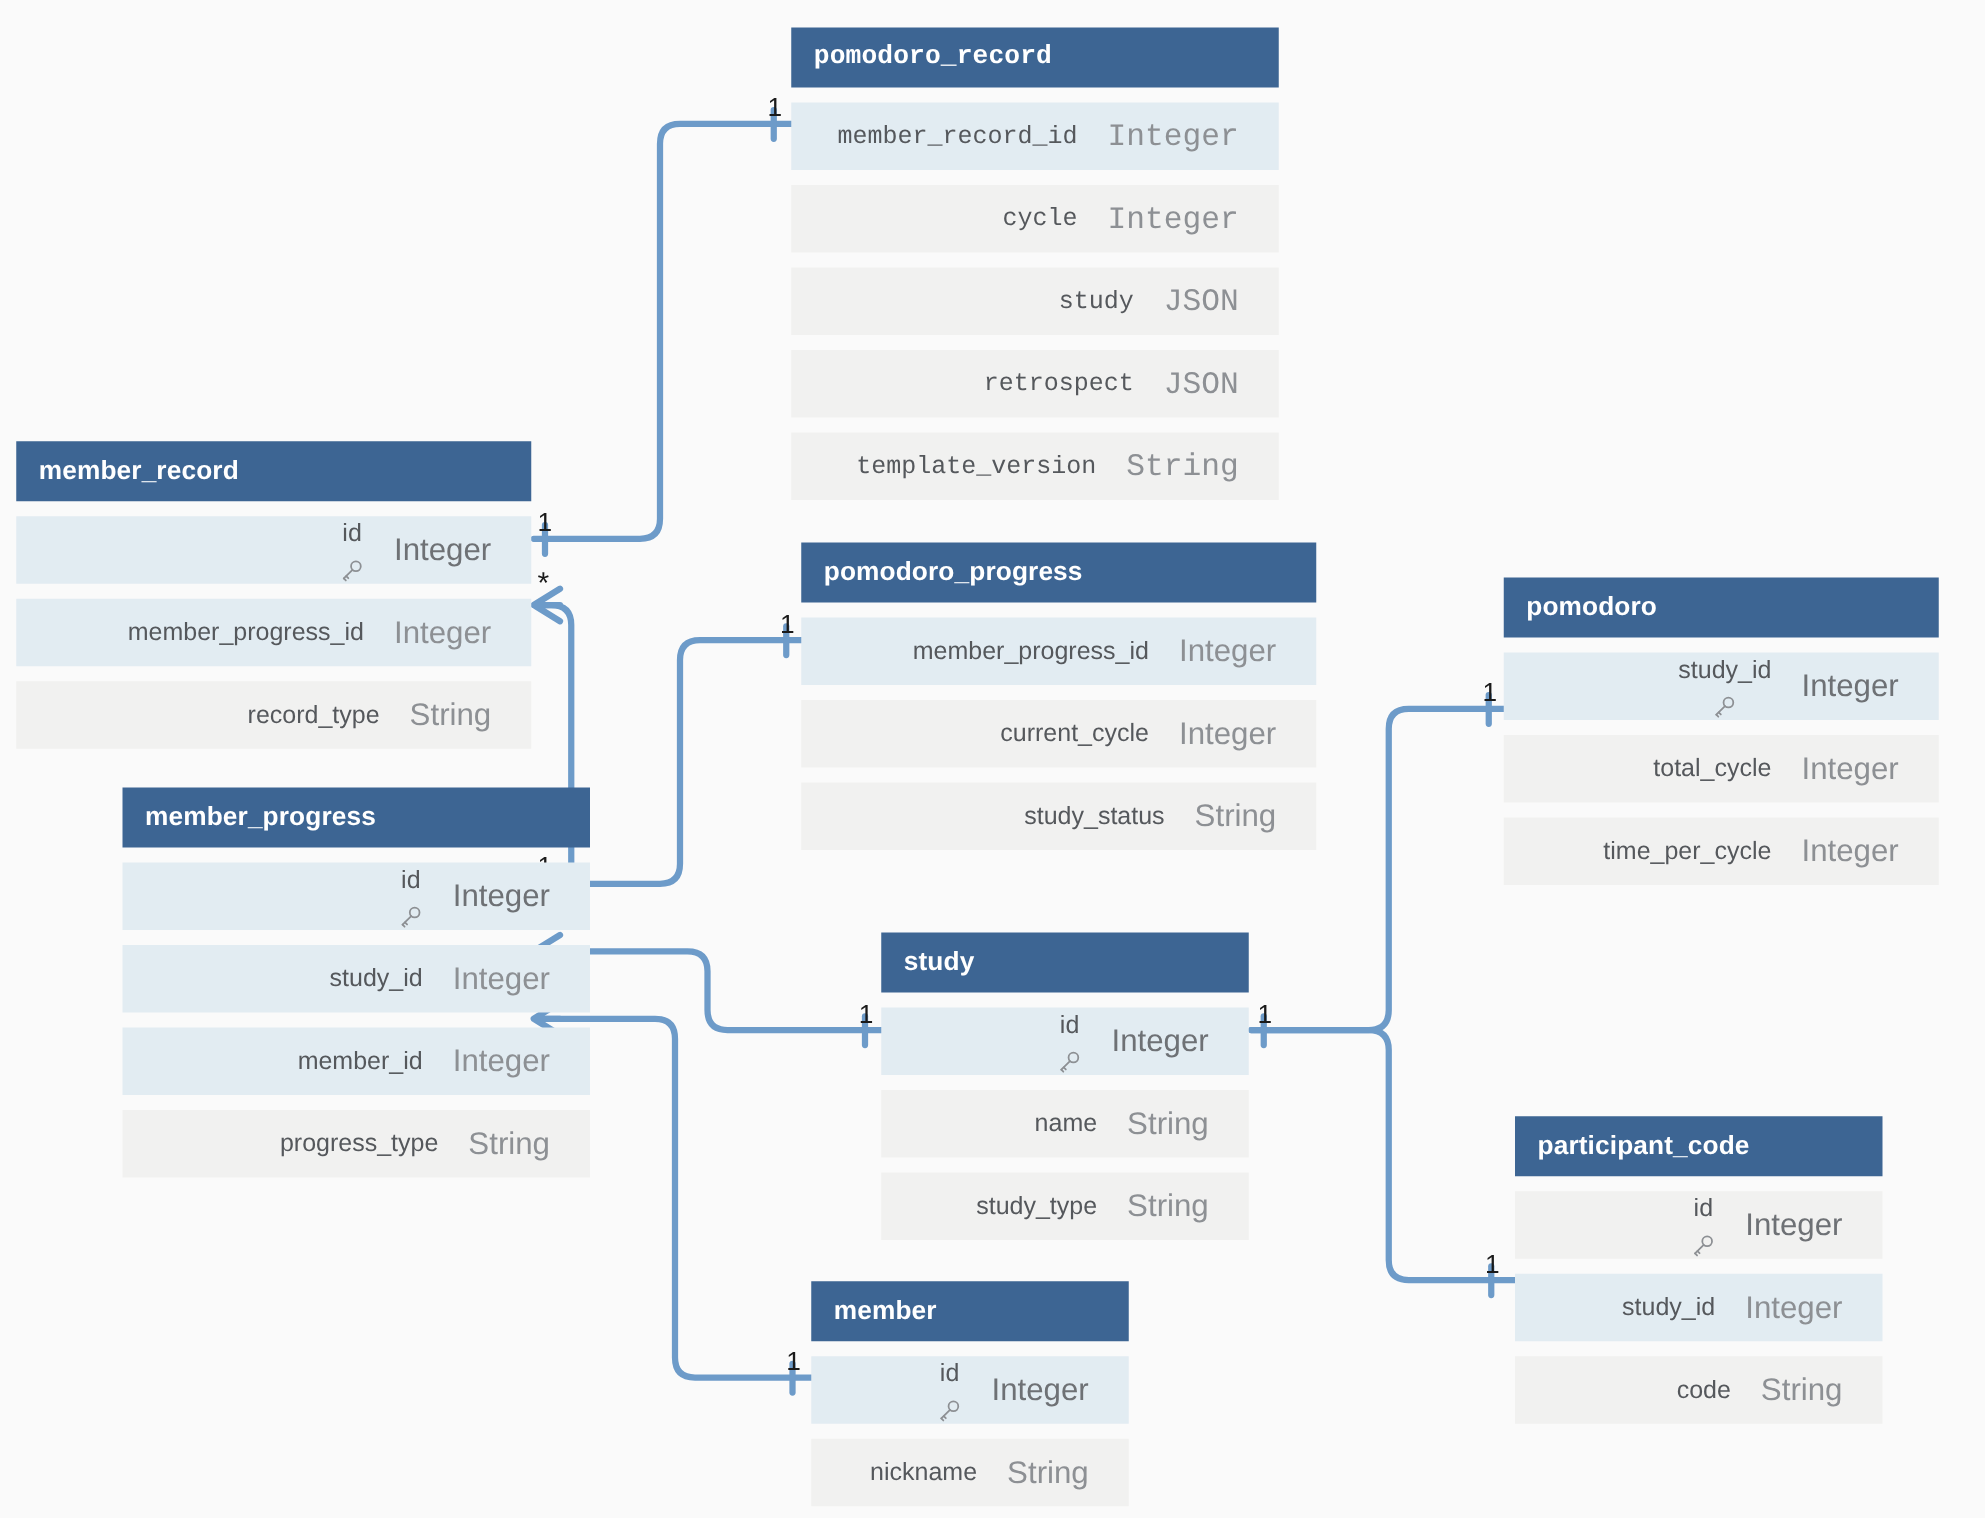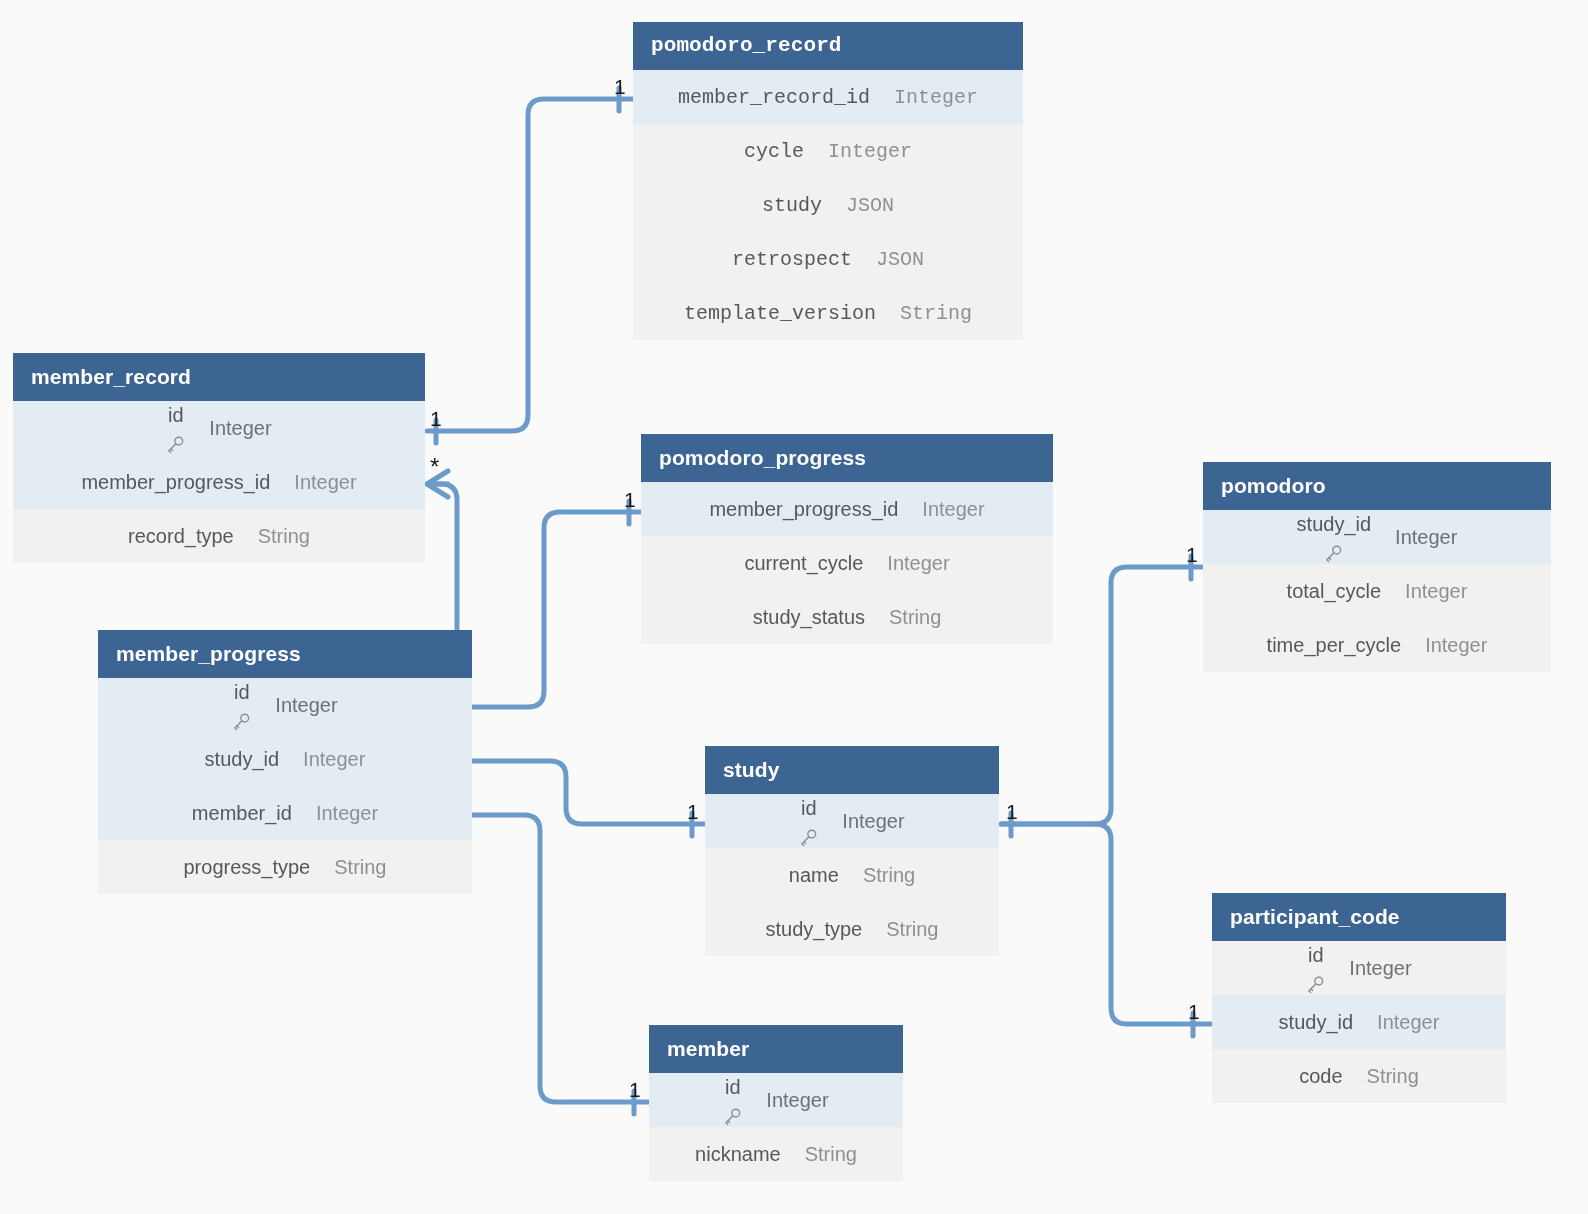--- a/index.html
+++ b/index.html
@@ -45,39 +45,40 @@
     box-sizing: border-box;
     white-space: nowrap;
     overflow: hidden;
   }
   .entity-body {
     display: block;
   }
   .row {
     display: flex;
     align-items: center;
-    justify-content: center;
+    justify-content: flex-end;
     height: 54px;
     box-sizing: border-box;
     padding: 0 32px;
     background: #f1f1f0;
     white-space: nowrap;
+    margin-top: 12px;
   }
   .row.hl {
     background: #e2ecf2;
   }
   .row .fname {
     font-size: 20px;
     color: #55585c;
     display: flex;
     align-items: center;
     gap: 7px;
   }
   .row .ftype {
-    font-size: 20px;
+    font-size: 25px;
     color: #8d9094;
     padding-left: 24px;
   }
   .row.pk .fname,
   .row.pk .ftype {
     font-weight: normal;
     color: #55585c;
     flex-direction: column;
   }
   .row.pk .ftype { color: #6e7175; }

